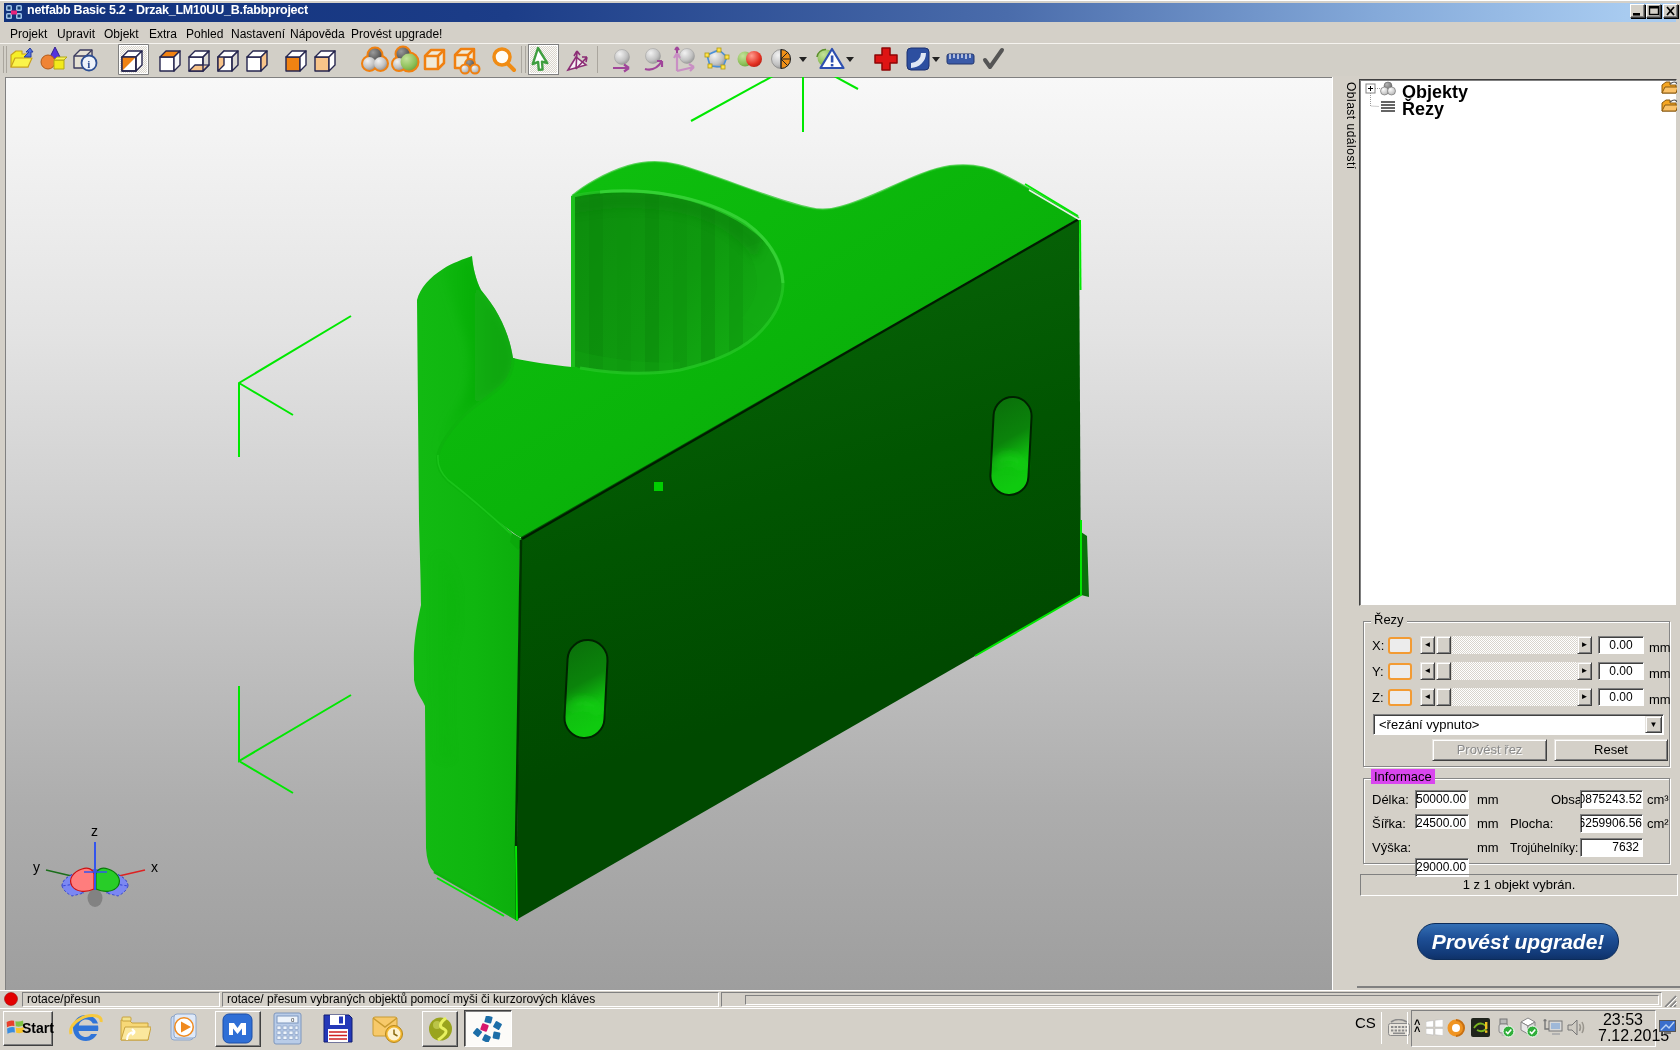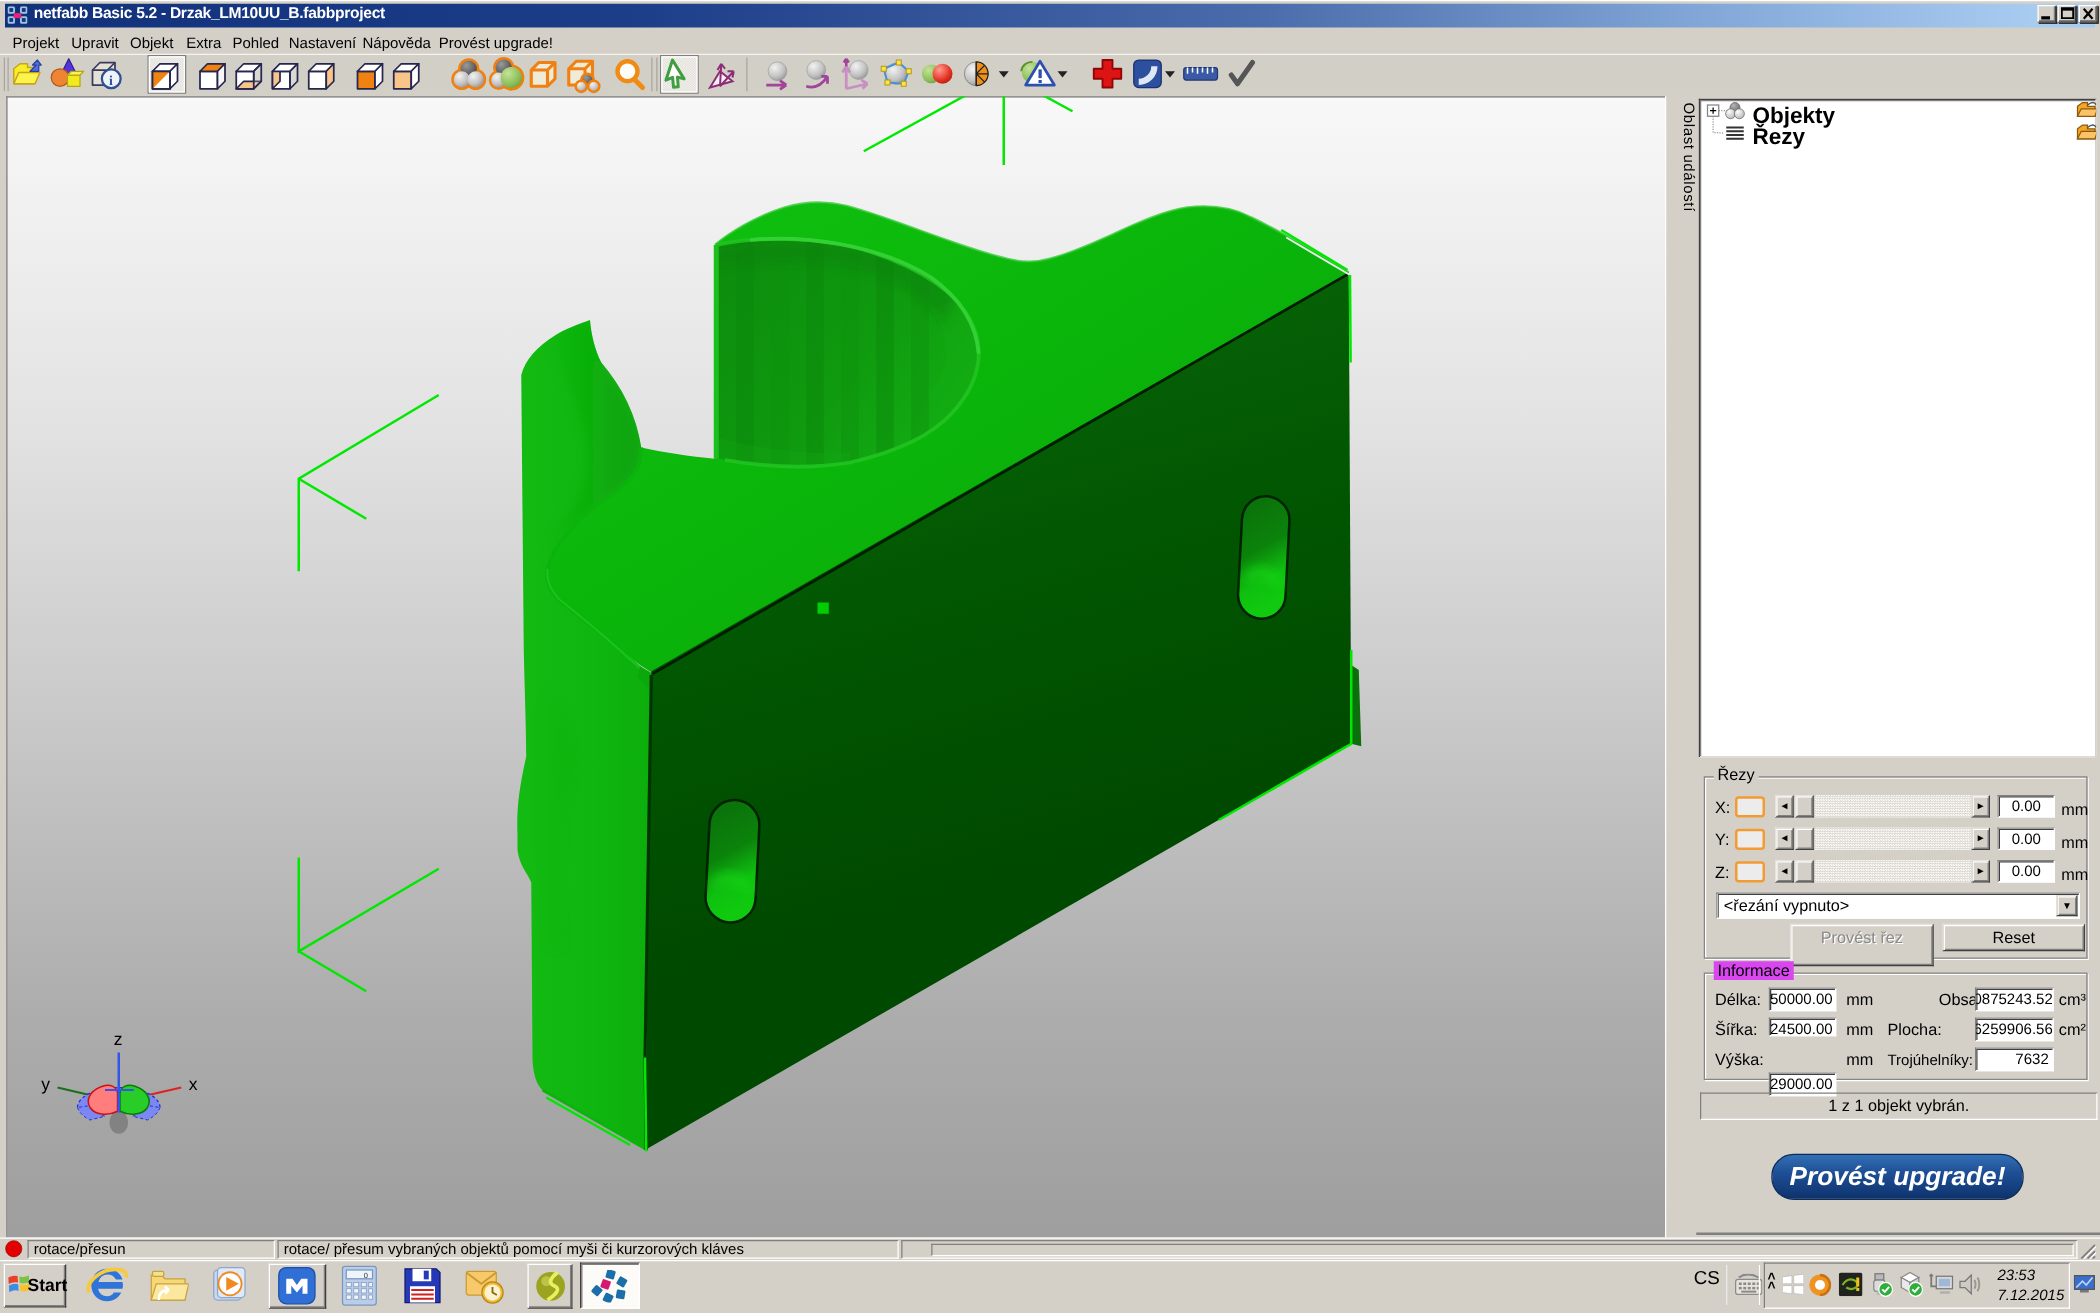--- a/index.html
+++ b/index.html
@@ -532,21 +532,21 @@
 <div class="sbarrow" style="left:1577px;top:688px;">►</div>
 <div class="field" style="left:1598px;top:636px;width:46px;height:18px;text-align:center;line-height:16px;">0.00</div>
 <div class="field" style="left:1598px;top:662px;width:46px;height:18px;text-align:center;line-height:16px;">0.00</div>
 <div class="field" style="left:1598px;top:688px;width:46px;height:18px;text-align:center;line-height:16px;">0.00</div>
 <div class="lbl" style="left:1649px;top:640px;">mm</div>
 <div class="lbl" style="left:1649px;top:666px;">mm</div>
 <div class="lbl" style="left:1649px;top:692px;">mm</div>
 
 <div class="field" style="left:1373px;top:714px;width:291px;height:21px;line-height:19px;padding-left:5px;font-size:13px;">&lt;řezání vypnuto&gt;</div>
 <div class="btn" style="left:1645px;top:716px;width:17px;height:17px;line-height:15px;font-size:8px;">▼</div>
-<div class="btn" style="left:1432px;top:739px;width:115px;height:34px;line-height:20px;color:#8a8a8a;text-shadow:1px 1px 0 #fff;">Provést řez</div>
+<div class="btn" style="left:1432px;top:739px;width:115px;height:22px;line-height:20px;color:#8a8a8a;text-shadow:1px 1px 0 #fff;">Provést řez</div>
 <div class="btn" style="left:1554px;top:739px;width:114px;height:22px;line-height:20px;">Reset</div>
 
 <div class="gbox abs" style="left:1363px;top:778px;width:307px;height:86px;"></div>
 <div class="lbl" style="left:1371px;top:769px;background:#d946ef;padding:0 3px;">Informace</div>
 <div class="lbl" style="left:1372px;top:792px;">Délka:</div>
 <div class="lbl" style="left:1372px;top:816px;">Šířka:</div>
 <div class="lbl" style="left:1372px;top:840px;">Výška:</div>
 <div class="field" style="left:1415px;top:790px;width:54px;height:19px;line-height:17px;text-align:right;padding-right:2px;">50000.00</div>
 <div class="field" style="left:1415px;top:814px;width:54px;height:15px;line-height:17px;text-align:right;padding-right:2px;">24500.00</div>
 <div class="field" style="left:1415px;top:838px;width:54px;height:19px;line-height:17px;text-align:right;padding-right:2px;margin-top:20px;">29000.00</div>
@@ -743,18 +743,18 @@
 <rect x="6" y="4" width="13" height="10" fill="#d8d8d8" stroke="#777"></rect>
 <rect x="8" y="6" width="9" height="6" fill="#9fb8d8"></rect>
 <rect x="9" y="16" width="8" height="2" fill="#b0b0b0"></rect>
 <path d="M2,2 L2,8 M0.5,3.5 L3.5,3.5" stroke="#777" stroke-width="1.4"></path>
 <path d="M2,8 L2,12 L6,12" stroke="#777" stroke-width="1.4" fill="none"></path>
 </svg>
 <svg class="abs" style="left:1567px;top:1018px" width="19" height="19" viewBox="0 0 19 19">
 <path d="M1,7 L5,7 L10,2 L10,17 L5,12 L1,12 Z" fill="#cfcbc3" stroke="#777"></path>
 <path d="M12.5,6 Q14.5,9.5 12.5,13 M15,4 Q18,9.5 15,15" fill="none" stroke="#9a968e" stroke-width="1.5"></path>
 </svg>
-<div class="abs" style="left:1598px;top:1012px;width:50px;font-size:12px;color:#000;text-align:left;line-height:16px;font-style:italic;">23:53<br>7.12.2015</div>
+<div class="abs" style="left:1598px;top:1012px;width:50px;font-size:16px;color:#000;text-align:center;line-height:16px;">23:53<br>7.12.2015</div>
 <svg class="abs" style="left:1659px;top:1020px" width="17" height="15" viewBox="0 0 17 15">
 <rect x="0.5" y="0.5" width="16" height="11" fill="#3a6ecc" stroke="#555"></rect>
 <path d="M2,10 L7,5 L10,8 L15,2" stroke="#bcd4f5" stroke-width="1.4" fill="none"></path>
 <rect x="5" y="12" width="7" height="2" fill="#777"></rect>
 </svg>
 
 </body></html>

